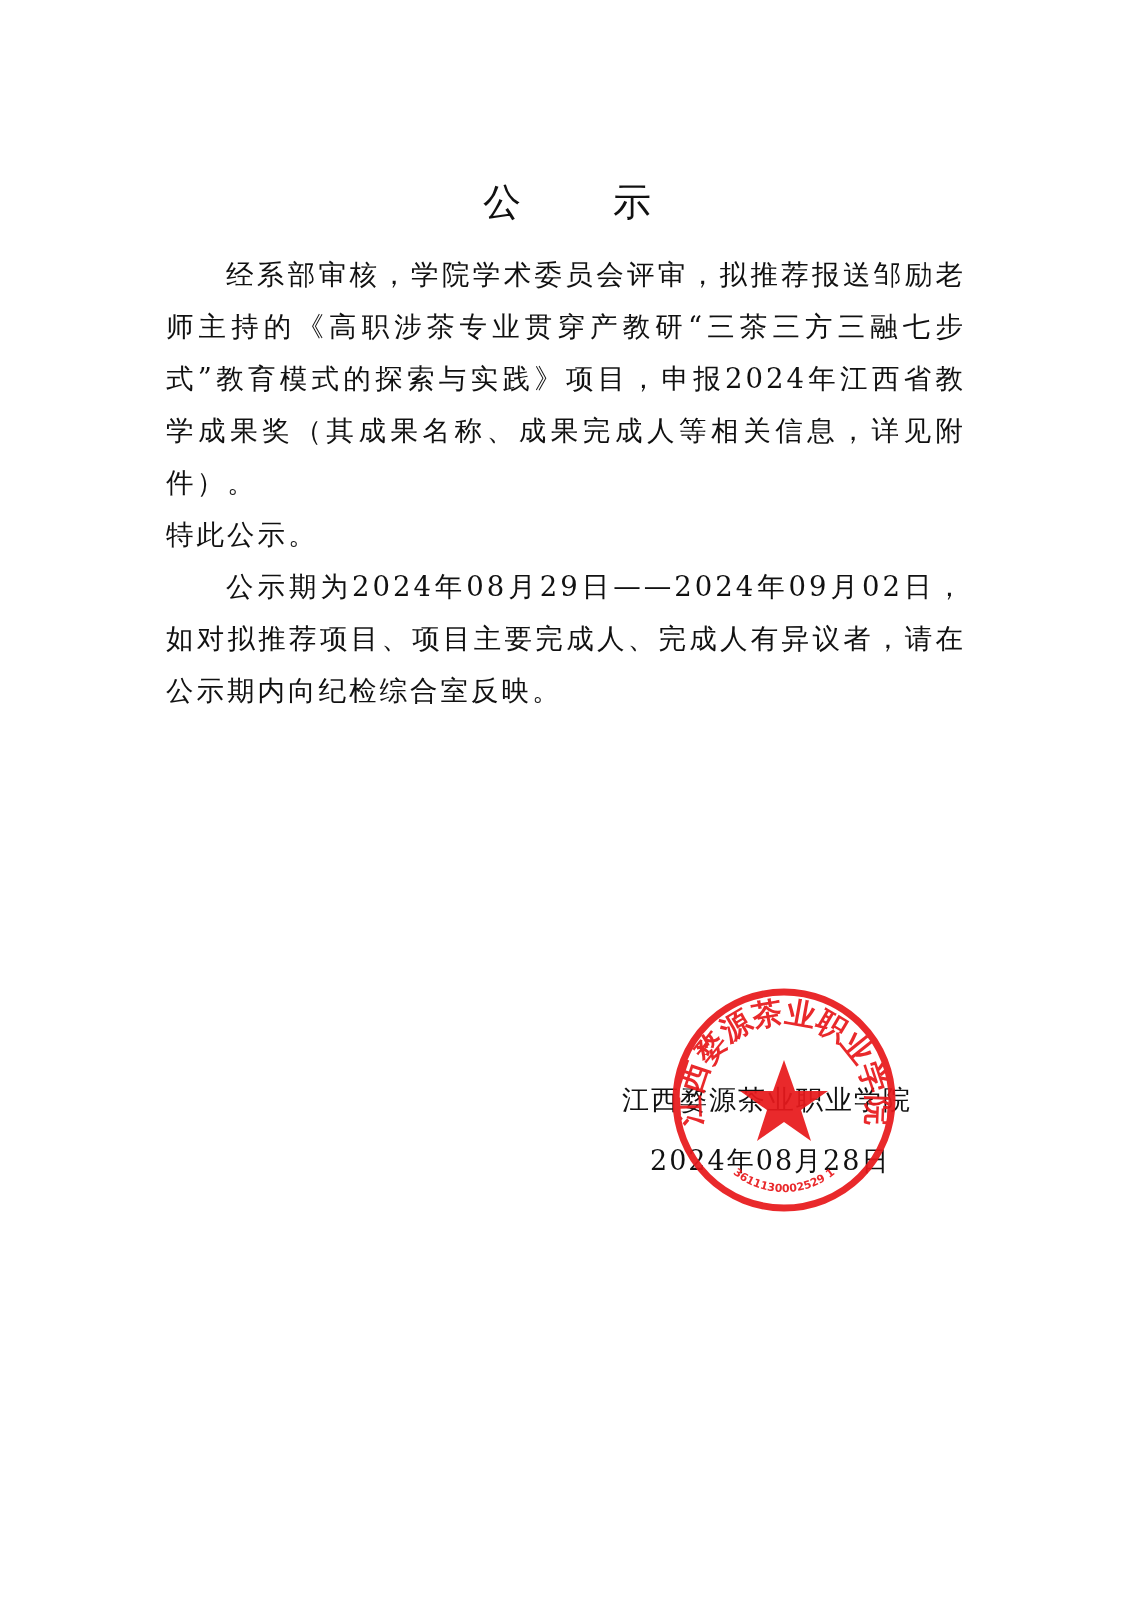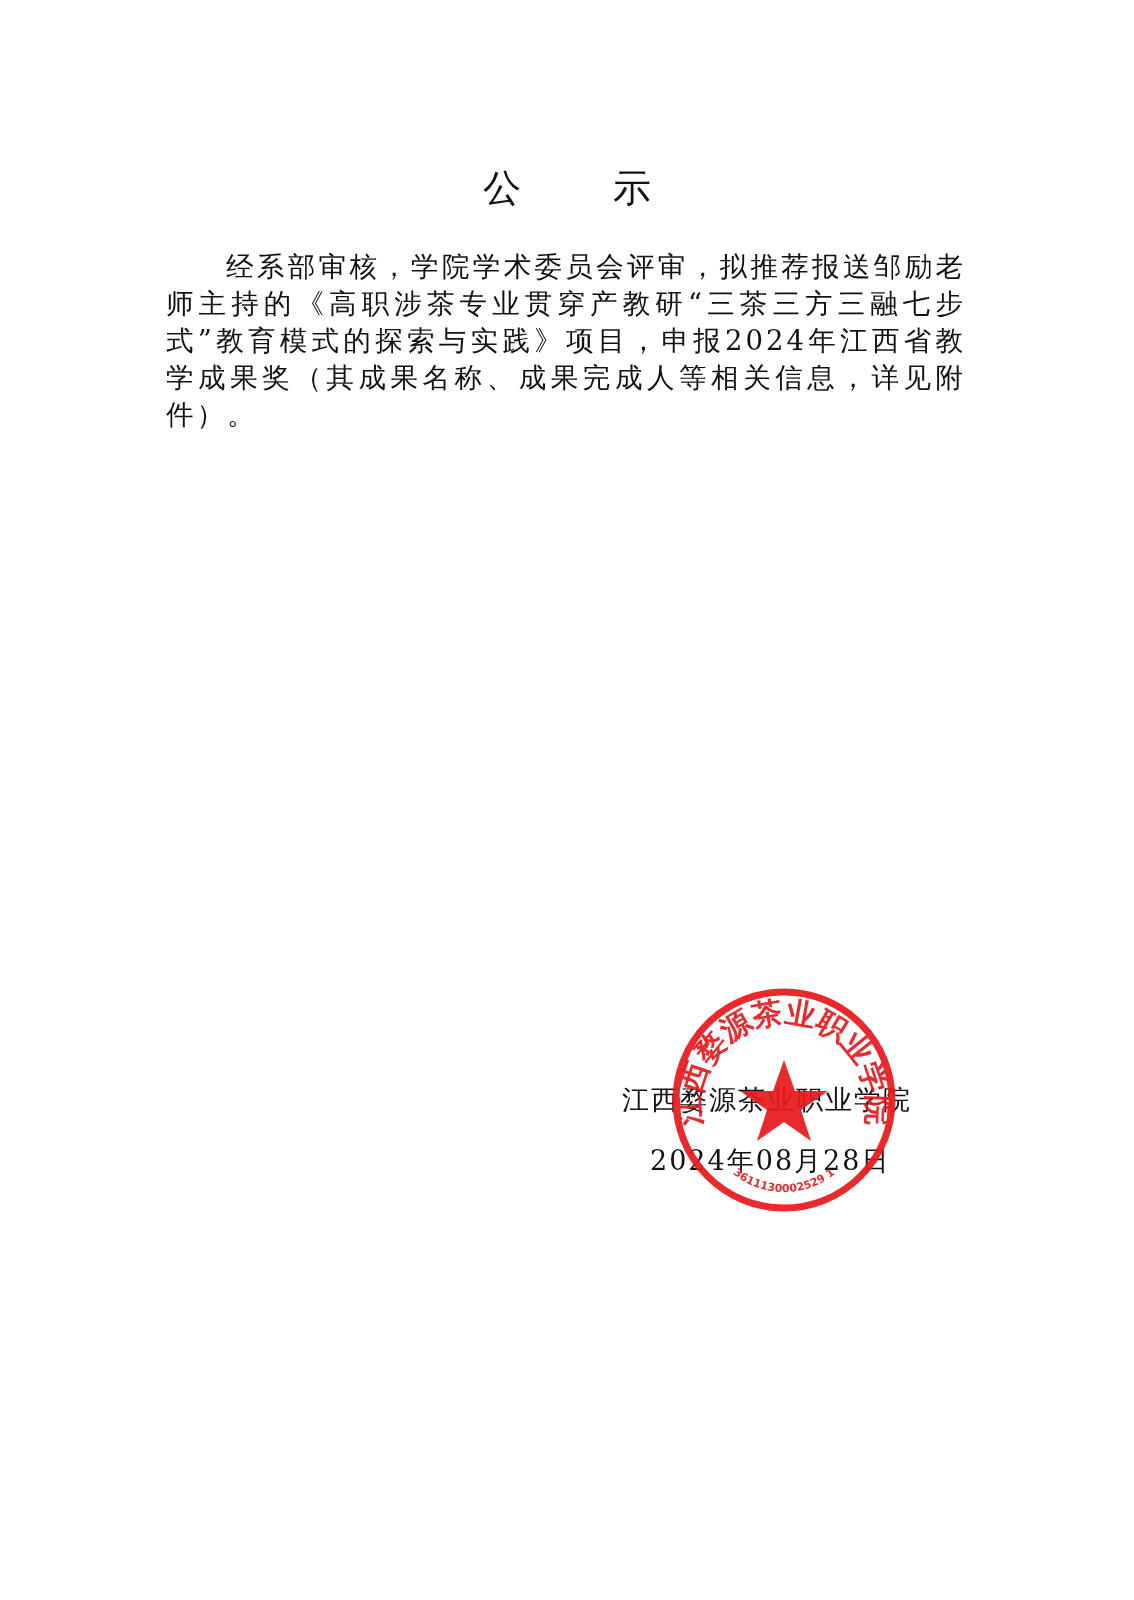--- a/index.html
+++ b/index.html
@@ -1,34 +1,36 @@
 <!DOCTYPE html>
 <html><head>
 <meta charset="utf-8">
 <style>
   html, body { margin: 0; padding: 0; background: #ffffff; }
   body { width: 1134px; height: 1600px; position: relative; overflow: hidden;
          font-family: "DejaVu Serif", "Liberation Serif", serif; color: #111; }
-  .title { position: absolute; top: 163px; left: 0; width: 1134px; text-align: center;
+  .title { position: absolute; top: 177px; left: 0; width: 1134px; text-align: center;
            font-size: 38px; letter-spacing: 40px; text-indent: 40px; font-family: "DejaVu Sans", sans-serif; }
   .body-text { position: absolute; left: 166px; top: 248px; width: 800px;
-               font-size: 27.5px; line-height: 37px; letter-spacing: 3px; }
+               font-size: 27.5px; line-height: 52px; letter-spacing: 3px; }
   .body-text p { margin: 0; text-align: justify; }
   .indent { text-indent: 60px; }
   .sign { position: absolute; left: 622px; top: 1082px; font-size: 27px; letter-spacing: 2px; }
   .date { position: absolute; left: 650px; top: 1143px; font-size: 27px; letter-spacing: 2px; }
   .stamp { position: absolute; left: 664px; top: 985px; width: 240px; height: 230px; opacity: 0.93; }
 </style>
 </head>
 <body>
 
 <div class="title">公  示</div>
 
 <div class="body-text">
   <p class="indent">经系部审核，学院学术委员会评审，拟推荐报送邹励老师主持的《高职涉茶专业贯穿产教研“三茶三方三融七步式”教育模式的探索与实践》项目，申报2024年江西省教学成果奖（其成果名称、成果完成人等相关信息，详见附件）。</p>
+  <p>特此公示。</p>
+  <p class="indent">公示期为2024年08月29日——2024年09月02日，如对拟推荐项目、项目主要完成人、完成人有异议者，请在公示期内向纪检综合室反映。</p>
 </div>
 
 <div class="sign">江西婺源茶业职业学院</div>
 <div class="date">2024年08月28日</div>
 
 <svg class="stamp" viewBox="0 0 240 230">
   <defs>
     <path id="arc" d="M 38 140 A 84 84 0 1 1 202 140"></path>
     <path id="arc2" d="M 60 180 A 80 80 0 0 0 180 180"></path>
   </defs>

